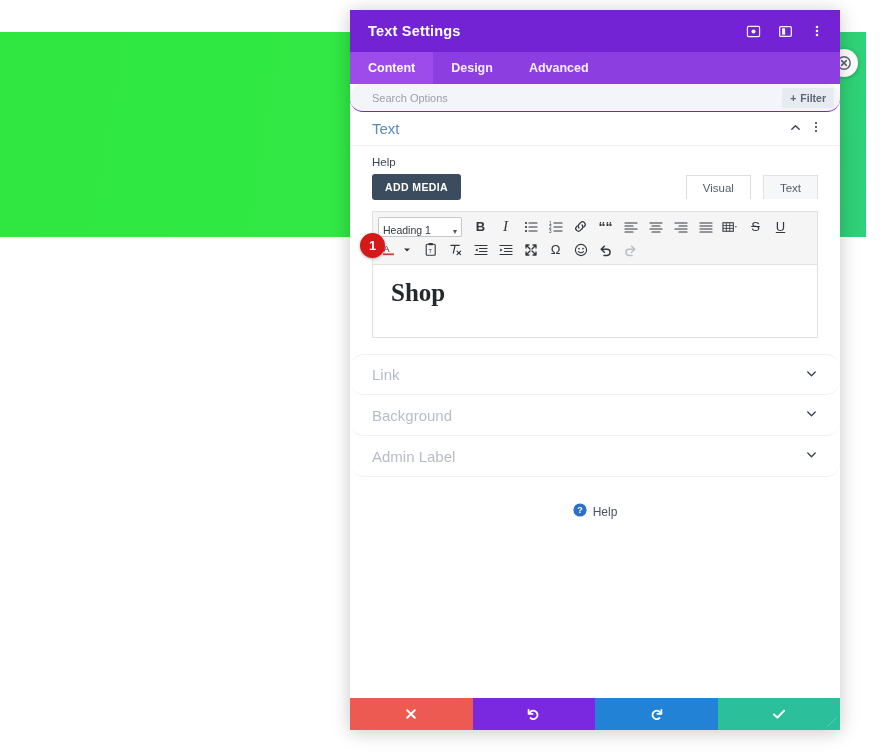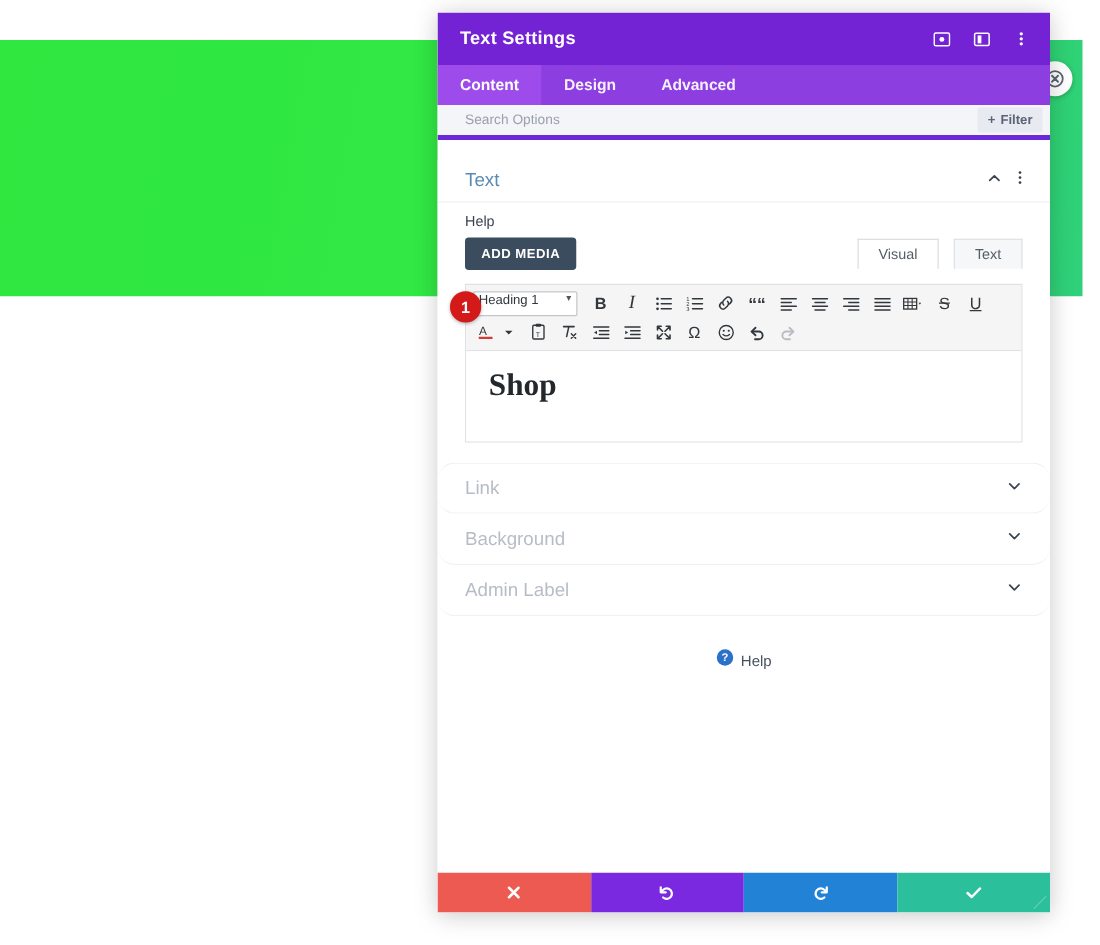--- a/index.html
+++ b/index.html
@@ -48,36 +48,36 @@
   .head-icons .hi { width:18px; height:18px; display:flex; align-items:center; justify-content:center; cursor:pointer; }
 
   .tabbar { height:32px; background:#8c3ee0; display:flex; flex:none; }
   .tab {
     padding:0 18px; height:32px; display:flex; align-items:center;
     color:#ffffff; font-size:12.5px; font-weight:600; cursor:pointer; opacity:.92;
   }
   .tab.active { background:#9d4ceb; opacity:1; }
 
   .searchbar {
-    height:28px; background:#f4f5f8; border-bottom:4px solid #6d28d9;
-    display:flex; align-items:center; padding:0 6px 0 22px; flex:none;
+    height:28px; background:#f4f5f8; border-bottom:1px solid #6d28d9;
+    display:flex; align-items:center; padding:0 6px 0 22px; flex:none;border-radius:13px;
   }
   .search-input {
     border:none; background:transparent; outline:none; flex:1;
     font-family:"Liberation Sans", sans-serif; font-size:11px; color:#8a8f9c;
   }
   .search-input::placeholder { color:#9aa0ad; }
   .filter-btn {
     background:#e7eaf1; border:none; border-radius:2px; height:20px;
     padding:0 8px; font-size:10.5px; color:#5b6576; font-weight:600;
     display:flex; align-items:center; gap:4px; cursor:pointer;
     font-family:"Liberation Sans", sans-serif;
   }
 
-  .modal-body { flex:1; overflow:hidden; background:#fff; position:relative;margin-top:16px; }
+  .modal-body { flex:1; overflow:hidden; background:#fff; position:relative; }
 
   .section-head {
     height:34px; display:flex; align-items:center; padding:0 22px;
     border-bottom:1px solid #f0f1f4;
   }
   .section-head .sh-title { font-size:15px; color:#5b8bb5; }
   .section-head .sh-right { margin-left:auto; display:flex; align-items:center; gap:12px; }
 
   .field-area { padding:10px 22px 16px 22px; }
   .field-label { font-size:11.5px; color:#3c4452; margin-bottom:6px; }
@@ -106,21 +106,21 @@
   .tb-row { display:flex; align-items:center; gap:0; height:23px; }
   .tb-btn {
     width:25px; height:22px; display:flex; align-items:center; justify-content:center;
     cursor:pointer; color:#32373c; font-size:13px; background:transparent; border:none;
     font-family:"Liberation Sans", sans-serif;
   }
   .tb-sep { width:4px; }
   .fmt-select {
     height:20px; width:84px; border:1px solid #c3c7cb; background:#fff;
     font-size:10.5px; color:#32373c; border-radius:2px; padding:0 4px;
-    display:flex; align-items:flex-start; margin-right:6px;
+    display:flex; align-items:flex-end; margin-right:6px;
     font-family:"Liberation Sans", sans-serif; cursor:pointer;
   }
   .fmt-select .cap { flex:1; }
   .fmt-select .car { font-size:8px; color:#555; }
 
   .editor-canvas {
     background:#fff; min-height:72px; padding:14px 18px 20px 18px;
   }
   .editor-canvas h1 {
     font-family:"Liberation Serif", serif; font-size:25px; font-weight:700;

